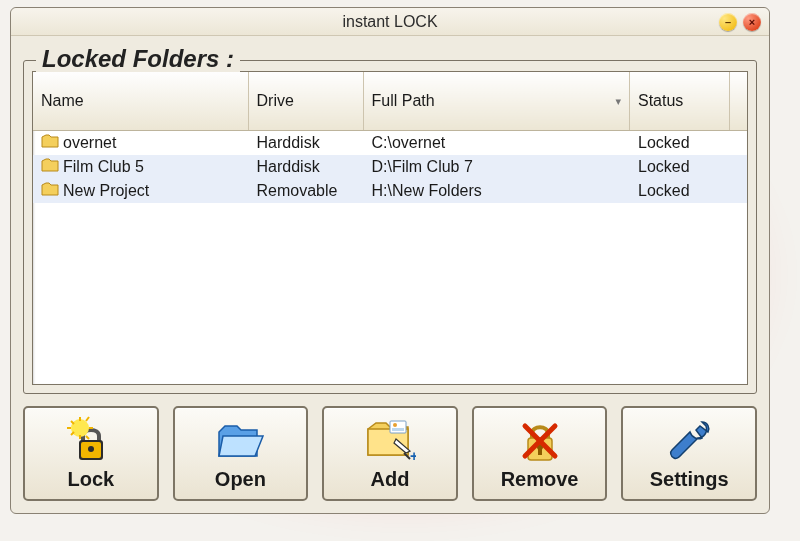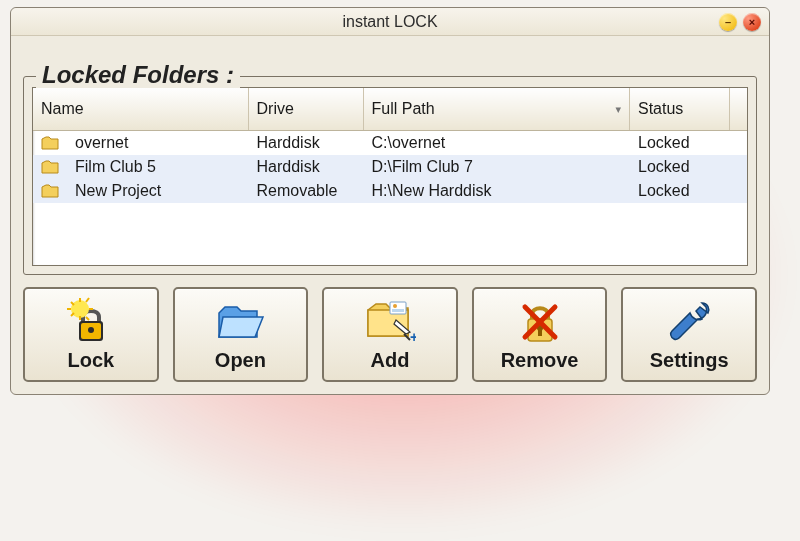--- a/index.html
+++ b/index.html
@@ -16,21 +16,21 @@
       top: 15px; left: 15px;
       width: 780px; height: 520px;
       background: radial-gradient(ellipse at center, rgba(255,0,0,0.35), rgba(255,0,0,0) 70%);
       filter: blur(12px);
       z-index: 0;
     }
     .window {
       position: absolute;
       top: 7px; left: 10px;
       width: 760px;
-      height: 388px;
+      height: 507px;
       background: #efebe0;
       border: 1px solid #8a8274;
       border-radius: 6px;
       z-index: 2;
       display: flex;
       flex-direction: column;
     }
     .titlebar {
       height: 28px;
       background: linear-gradient(#f7f4ec, #ece6d6);
@@ -98,38 +98,38 @@
       border-collapse: collapse;
       font-size: 16px;
       color: #1a1a1a;
     }
     thead th {
       background: linear-gradient(#fefefe, #ece6d4);
       border-right: 1px solid #cdc4ae;
       border-bottom: 1px solid #bdb49c;
       text-align: left;
       font-weight: normal;
-      padding: 12px 8px;
+      padding: 20px 8px;
       position: relative;
     }
     thead th.sort .arrow {
       position: absolute;
       right: 8px; top: 50%;
       transform: translateY(-50%);
       color: #777;
       font-size: 11px;
     }
     thead th:last-child { border-right: none; }
     tbody td {
       padding: 3px 8px;
       border-right: 1px solid transparent;
       white-space: nowrap;
     }
     tbody tr.selected { background: #e8eef9; }
-    .folder-cell { display: flex; align-items: center; gap: 16px; }
+    .folder-cell { display: flex; align-items: flex-start; gap: 4px; }
     .folder-icon {
       width: 18px; height: 14px;
       display: inline-block;
     }
     .col-narrow { width: 12px; padding:0; }
     
     .button-row {
       display: flex;
       gap: 14px;
       margin-top: 12px;
@@ -169,21 +169,21 @@
 <div class="window">
   <div class="titlebar">
     <span class="title">instant LOCK</span>
     <div class="title-btns">
       <span class="tb-btn tb-min">–</span>
       <span class="tb-btn tb-close">×</span>
     </div>
   </div>
 
   <div class="content">
-    <div class="fieldset" style="margin-top:30px;">
+    <div class="fieldset" style="margin-top:14px;">
       <span class="fieldset-legend">Locked Folders :</span>
       <div class="table-wrap">
         <table>
           <colgroup>
             <col style="width:215px">
             <col style="width:115px">
             <col>
             <col style="width:100px">
             <col class="col-narrow">
           </colgroup>
@@ -231,21 +231,21 @@
               <tr class="selected">
                 <td>
                   <div class="folder-cell">
                     <span class="folder-icon"><svg width="18" height="14" viewBox="0 0 18 14">
                         <path d="M1 3 L5 1 L8 1 L10 3 L17 3 L17 13 L1 13 Z" fill="#f4cf5c" stroke="#b88a1a" stroke-width="1"></path>
                       </svg></span>
                     <span>New Project</span>
                   </div>
                 </td>
                 <td>Removable</td>
-                <td>H:\New Harddisk</td>
+                <td>H:\New Folders</td>
                 <td>Locked</td>
                 <td></td>
               </tr>
             </tbody>
         </table>
       </div>
     </div>
 
     <div class="button-row">
       <button class="big-btn">

